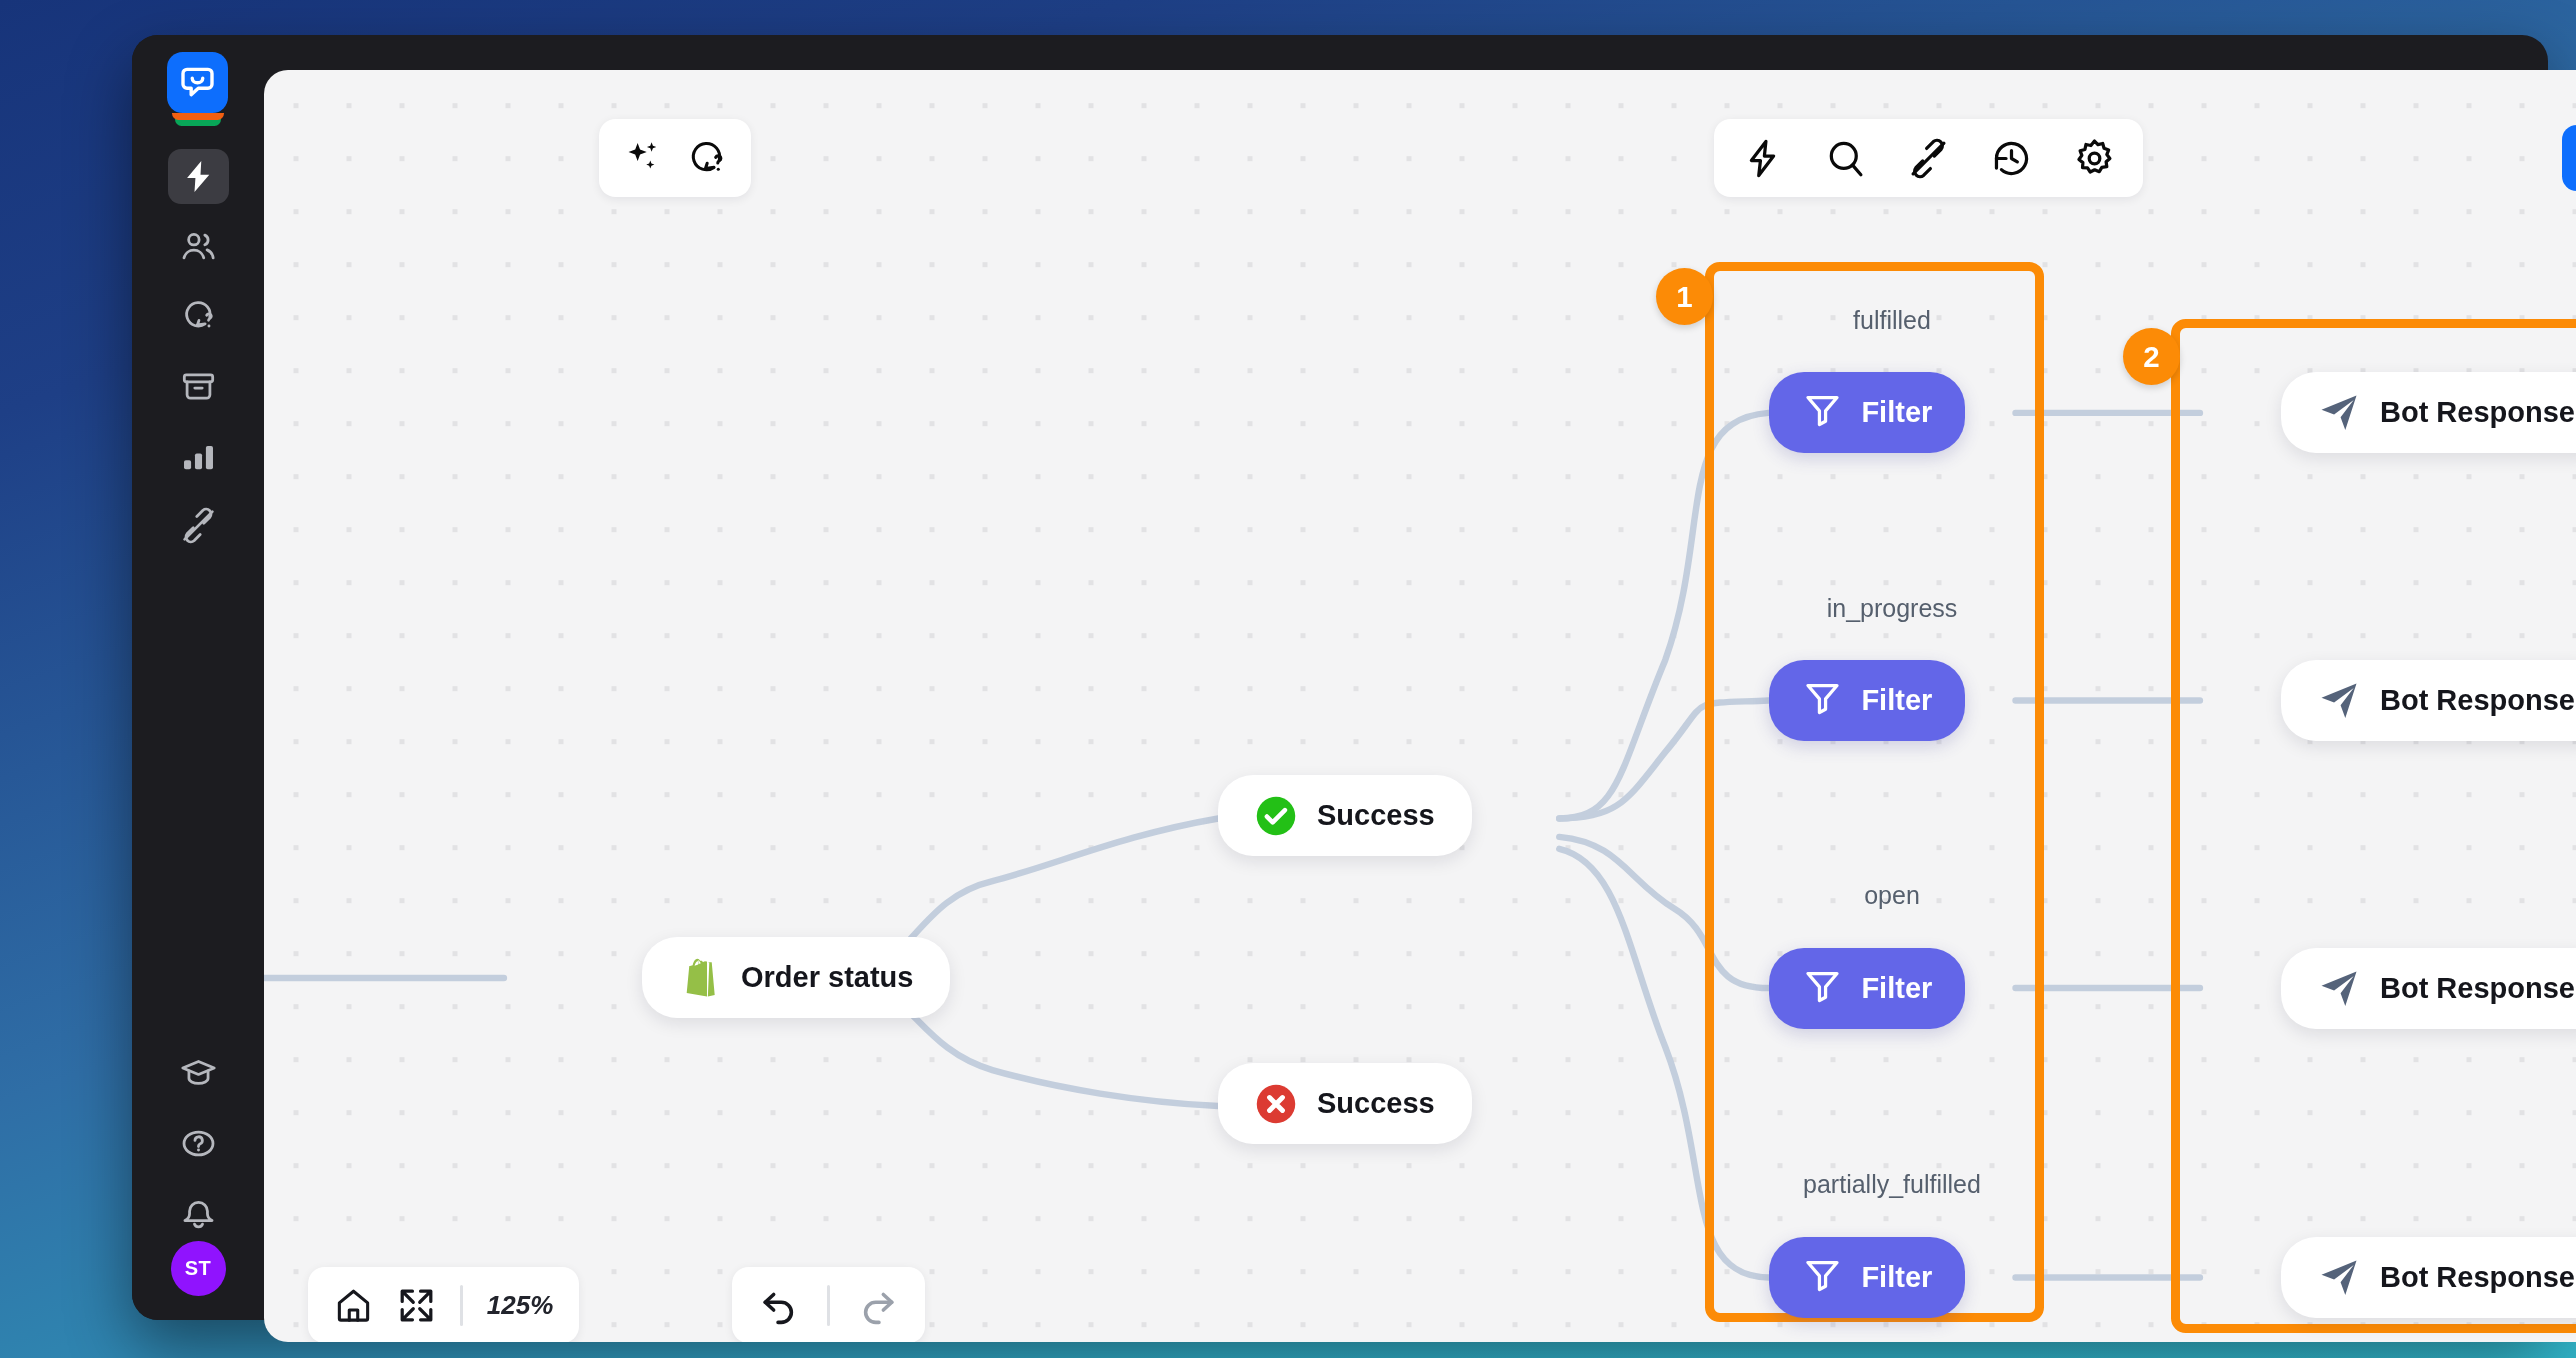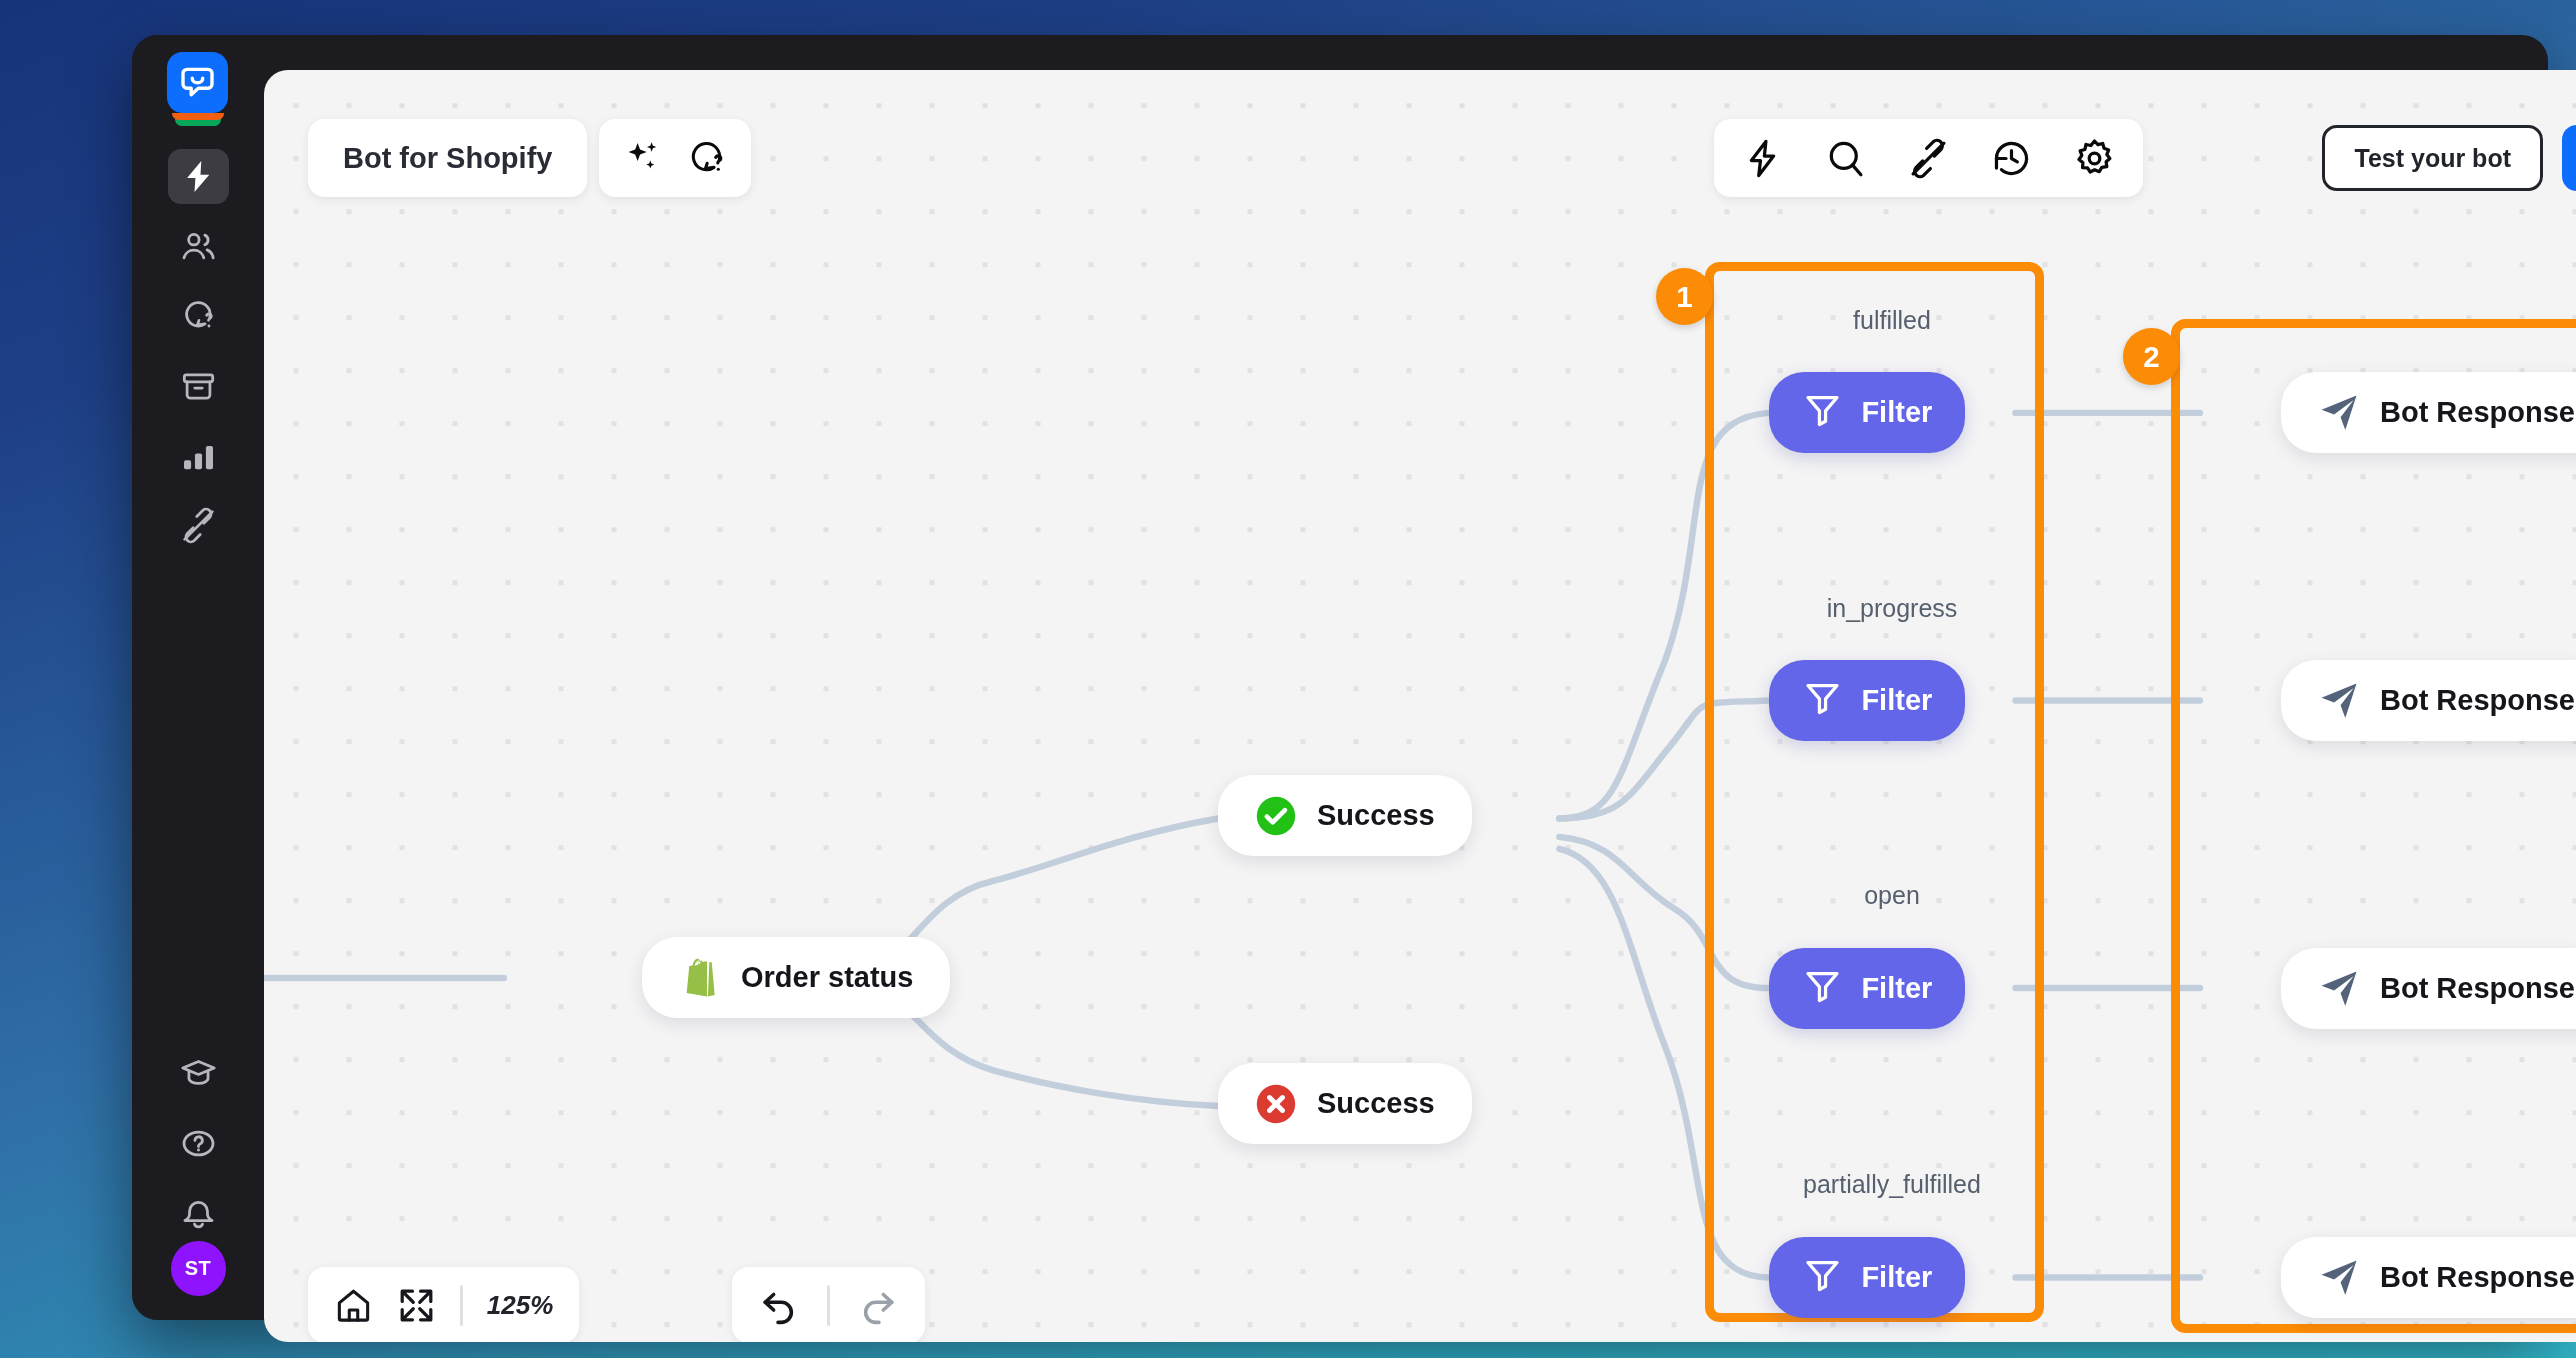--- a/index.html
+++ b/index.html
@@ -249,23 +249,20 @@
         <svg width="42" height="42" viewBox="0 0 24 24">
             <path d="M22 2L2 10.2l7.2 2.6L20.4 4.6l-7.5 9.8 2.7 7.3z" fill="#55637a"></path>
           </svg>
       </span>
       <span>Bot Response</span>
     </div>
 
     <div class="anno-badge" style="left:1392px; top:198px;">1</div>
     <div class="anno-badge" style="left:1859px; top:258px;">2</div>
 
-    <div class="pill" id="title-pill">
-      <span id="title-text">Bot for Shopify</span>
-    </div>
 
     <div class="pill" id="ai-pill">
       <span class="icon-btn">
         <svg width="39" height="39" viewBox="0 0 24 24" fill="#0a0a0a">
           <path d="M9 2.4l1.5 4.1 4.1 1.5-4.1 1.5L9 13.6l-1.5-4.1L3.4 8l4.1-1.5z"></path>
           <path d="M17.6 2l.8 2.1 2.1.8-2.1.8-.8 2.1-.8-2.1-2.1-.8 2.1-.8z"></path>
           <path d="M16.8 13.2l.7 1.8 1.8.7-1.8.7-.7 1.8-.7-1.8-1.8-.7 1.8-.7z"></path>
         </svg>
       </span>
       <span class="icon-btn">
@@ -304,21 +301,20 @@
         </svg>
       </span>
       <span class="icon-btn">
         <svg width="41" height="41" viewBox="0 0 24 24" fill="none" stroke="#0a0a0a" stroke-width="1.9" stroke-linejoin="round">
           <path d="M12 1.8l2 2.1 2.8-.7.8 2.8 2.7 1-1.1 2.7 1.8 2.3-2.2 1.9.4 2.9-2.9.4-1.5 2.5-2.7-1.1-2.6 1.3-1.6-2.4-2.9-.2.2-2.9-2.3-1.8 1.7-2.4-1-2.7 2.8-.8.6-2.9 2.9.6z"></path>
           <circle cx="12" cy="12" r="3.1"></circle>
         </svg>
       </span>
     </div>
 
-    <div id="test-btn">Test your bot</div>
     <div id="publish-btn">Publish</div>
 
     <div class="pill" id="zoom-pill">
       <span class="icon-btn">
         <svg width="39" height="39" viewBox="0 0 24 24" fill="none" stroke="#16171d" stroke-width="1.9" stroke-linecap="round" stroke-linejoin="round">
           <path d="M3.3 10.4L12 3.2l8.7 7.2V20a1 1 0 0 1-1 1H4.3a1 1 0 0 1-1-1z"></path>
           <path d="M9.4 21v-6.2h5.2V21"></path>
         </svg>
       </span>
       <span class="icon-btn">

